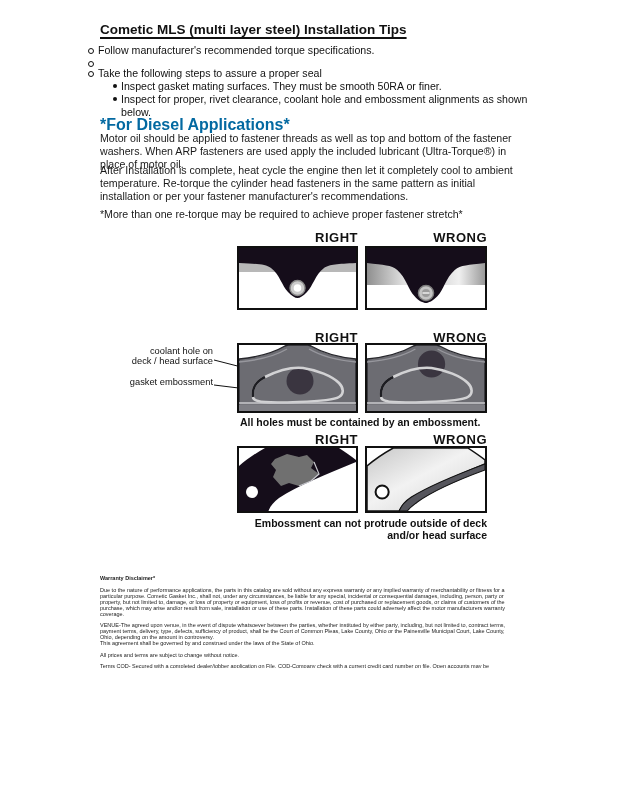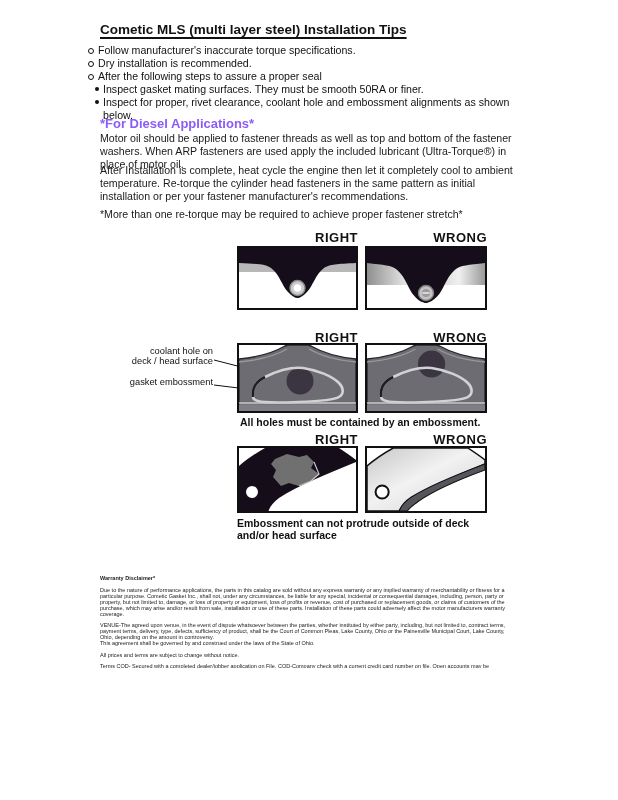--- a/index.html
+++ b/index.html
@@ -9,23 +9,23 @@
 
   
   .title{left:100px;top:22px;font-size:13.5px;font-weight:bold;color:#111;
          text-decoration:underline;text-underline-offset:3px;text-decoration-thickness:1.5px;}
   .intro{left:88px;top:44px;width:440px;font-size:10.6px;line-height:13px;color:#111;}
   .b-row{display:flex;align-items:flex-start;}
   .o-marker{width:4px;height:4px;border:1px solid #111;border-radius:50%;
             margin:4px 4px 0 0;flex:0 0 auto;}
   .f-marker{width:4px;height:4px;background:#111;border-radius:50%;
             margin:4px 4px 0 0;flex:0 0 auto;}
-  .sub{margin-left:7px;}
+  .sub{margin-left:25px;}
 
-  .diesel-h{left:100px;top:116px;font-size:13px;font-weight:bold;color:#8b5cf6;}
+  .diesel-h{left:100px;top:116px;font-size:16px;font-weight:bold;color:#0369a1;}
   .diesel-p1{left:100px;top:132px;width:424px;font-size:10.6px;line-height:13px;}
   .diesel-p2{left:100px;top:164px;width:424px;font-size:10.6px;line-height:13px;}
   .diesel-note{left:100px;top:208px;width:424px;font-size:10.6px;}
 
   
   .dg-header{font-size:13px;font-weight:bold;color:#111;text-align:right;letter-spacing:.5px;}
   .panel{box-sizing:border-box;border:2px solid #101010;background:#fff;}
   .panel svg{display:block;width:100%;height:100%;}
   .caption{font-size:10.5px;font-weight:bold;color:#111;line-height:12px;}
   .side-label{font-size:9.3px;line-height:9.5px;color:#111;text-align:right;}
@@ -40,29 +40,28 @@
 </head>
 <body>
 
 <div class="page">
 
   <div class="abs title">Cometic MLS (multi layer steel) Installation Tips</div>
 
   <div class="abs intro">
     <div class="b-row">
       <span class="o-marker"></span>
-      <span>Follow manufacturer's inaccurate torque specifications.</span>
+      <span>Follow manufacturer's recommended torque specifications.</span>
     </div>
     <div class="b-row">
       <span class="o-marker"></span>
-      <span>Dry installation is recommended.</span>
     </div>
     <div class="b-row">
       <span class="o-marker"></span>
-      <span>After the following steps to assure a proper seal</span>
+      <span>Take the following steps to assure a proper seal</span>
     </div>
     <div class="b-row sub">
       <span class="f-marker"></span>
       <span>Inspect gasket mating surfaces.  They must be smooth 50RA or finer.</span>
     </div>
     <div class="b-row sub">
       <span class="f-marker"></span>
       <span>Inspect for proper, rivet clearance, coolant hole and embossment alignments as shown below.</span>
     </div>
   </div>
@@ -166,21 +165,21 @@
             <stop offset="0.45" stop-color="#f2f2f2"></stop>
           <stop offset="1" stop-color="#cfcfcf"></stop>
         </linearGradient>
       </defs>
       <path d="M0,18 C8,11 17,5 26,0 L100,0 C106,4 112,8 117,12 L117,16 C88,28 60,40 44,50 C38,54 34,58 32,63 L0,63 Z" fill="url(#gradBand3)" stroke="#111" stroke-width="1.5"></path>
       <path d="M32,63 C34,57 38,53 44,49 C60,39 88,27 117,16 L117,22 C90,32 64,44 50,54 C45,58 42,60 40,63 Z" fill="#55555c" stroke="#111" stroke-width="1"></path>
       <circle cx="15" cy="44" r="6.5" fill="#ffffff" stroke="#111" stroke-width="2"></circle>
     </svg>
   </div>
 
-  <div class="abs caption" style="left:237px;top:517px;width:250px;">
+  <div class="abs caption" style="left:237px;top:517px;width:250px;text-align:right;">
     <div>Embossment can not protrude outside of deck</div>
     <div>and/or head surface</div>
   </div>
 
   <div class="abs legal">
     <p class="lh">Warranty Disclaimer*</p>
     <p>Due to the nature of performance applications, the parts in this catalog are sold without any express warranty or any implied warranty of merchantability or fitness for a particular purpose.  Cometic Gasket Inc., shall not, under any circumstances, be liable for any special, incidental or consequential damages, including, person, party or property, but not limited to, damage, or loss of property or equipment, loss of profits or revenue, cost of purchased or replacement goods, or claims of customers of the purchase, which may arise and/or result from sale, installation or use of these parts.  Installation of these parts could adversely affect the motor manufacturers warranty coverage.</p>
     <p class="tight">VENUE-The agreed upon venue, in the event of dispute whatsoever between the parties, whether instituted by either party, including, but not limited to, contract terms, payment terms, delivery, type, defects, sufficiency of product, shall be the Court of Common Pleas, Lake County, Ohio or the Painesville Municipal Court, Lake County, Ohio, depending on the amount in controversy.</p>
     <p>This agreement shall be governed by and construed under the laws of the State of Ohio.</p>
     <p>All prices and terms are subject to change without notice.</p>

